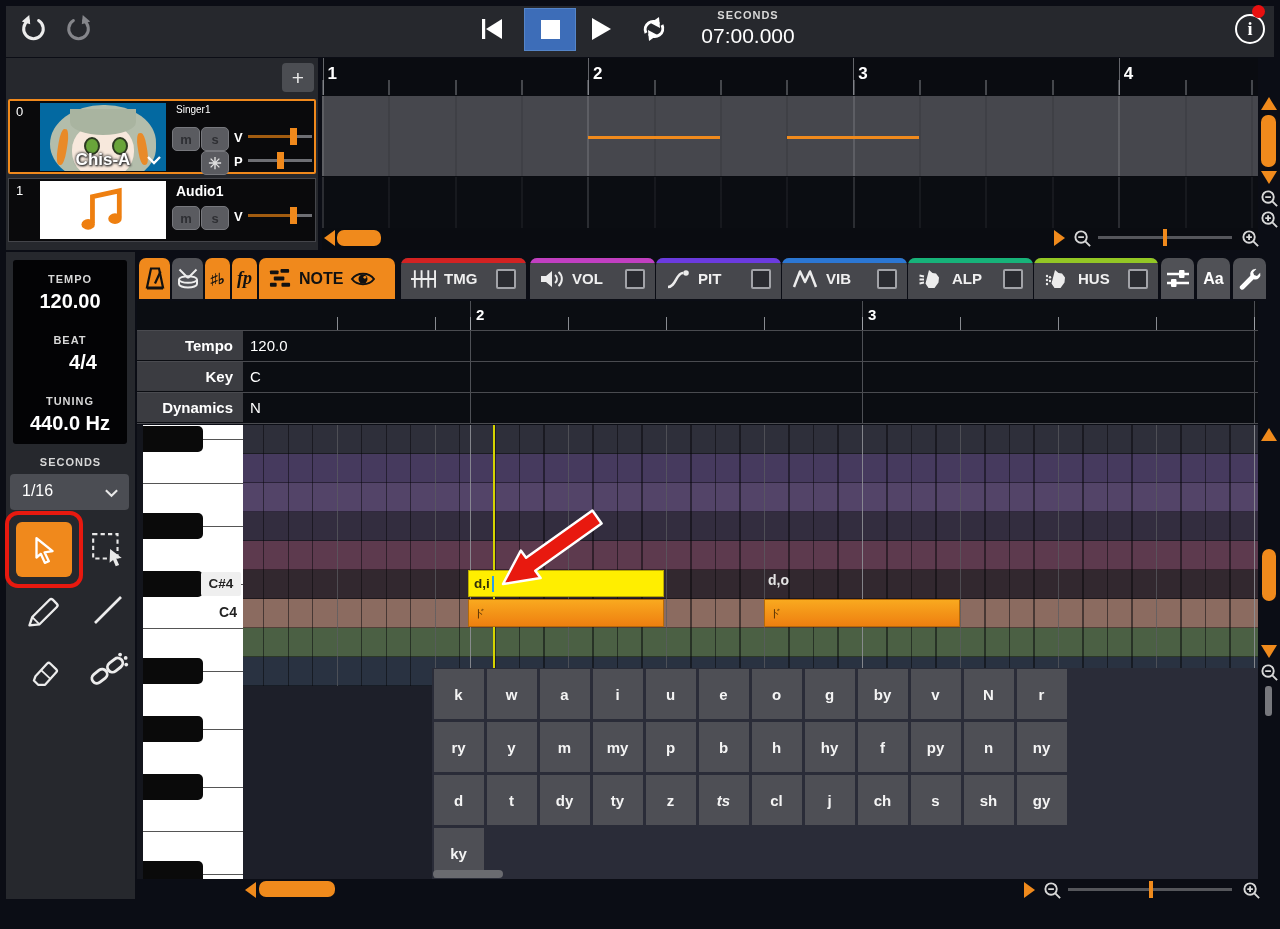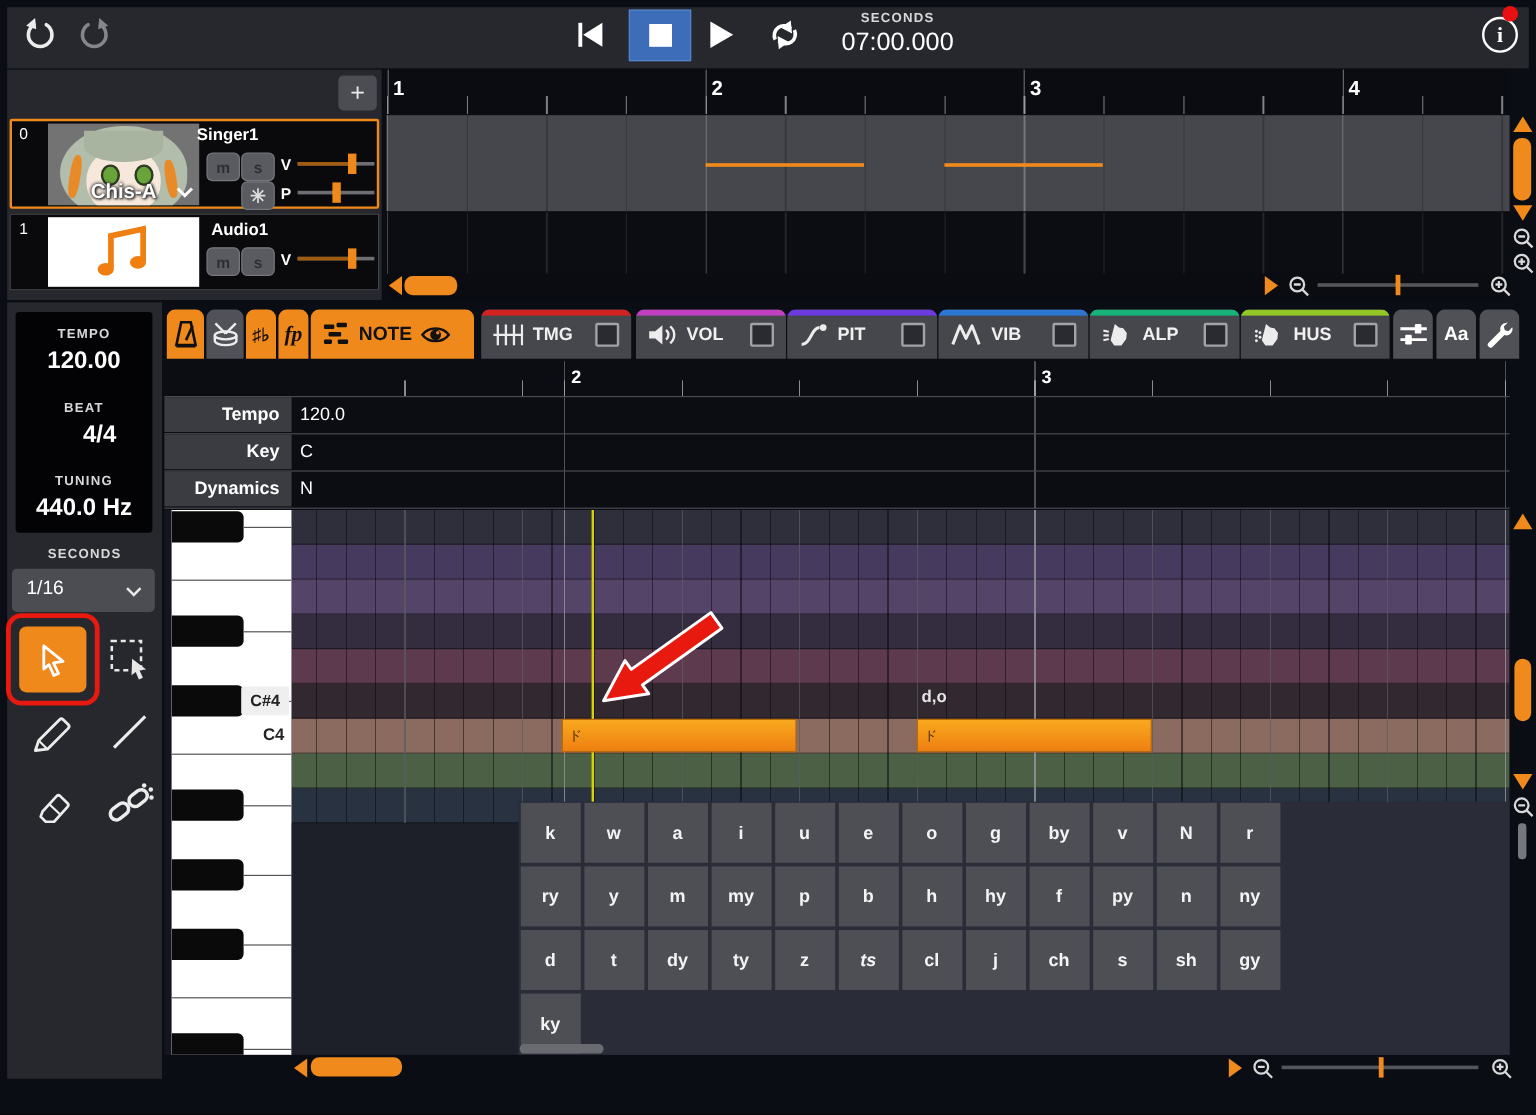--- a/index.html
+++ b/index.html
@@ -80,34 +80,34 @@
     <div style="font-size:21px;color:#fff;margin-top:3px;">07:00.000</div>
   </div>
   <div class="abs iconbtn" style="left:1235px;top:14px;width:30px;height:30px;border:2.5px solid #fff;border-radius:50%;box-sizing:border-box;font-family:'Liberation Serif',serif;font-weight:bold;font-size:18px;">i</div>
   <div class="abs" style="left:1252px;top:5px;width:13px;height:13px;background:#e81010;border-radius:50%;"></div>
 
   <div class="abs panelbg" style="left:6px;top:58px;width:312px;height:192px;"></div>
   <div class="abs iconbtn" style="left:282px;top:63px;width:32px;height:29px;background:#4b4d52;border-radius:4px;font-size:21px;color:#e8e8e8;">+</div>
 
   <div class="abs" style="left:8px;top:99px;width:308px;height:75px;background:#0a0a0c;border:2.5px solid #f0891c;border-radius:2px;box-sizing:border-box;"></div>
   <div class="abs" style="left:16px;top:104px;font-size:13px;">0</div>
-  <div class="abs" style="left:40px;top:103px;width:126px;height:68px;background:#737373;overflow:hidden;">
+  <div class="abs" style="left:40px;top:103px;width:126px;height:68px;background:#0369a1;overflow:hidden;">
     <div class="abs" style="left:10px;top:2px;width:106px;height:78px;background:#b3bdab;border-radius:50% 48% 45% 50%;"></div>
     <div class="abs" style="left:32px;top:20px;width:62px;height:56px;background:#f7e8dc;border-radius:48%;"></div>
     <div class="abs" style="left:30px;top:6px;width:66px;height:26px;background:#a9b4a0;border-radius:0 0 50% 50%;"></div>
     <div class="abs" style="left:18px;top:26px;width:9px;height:36px;background:#e98a28;border-radius:40%;transform:rotate(9deg);"></div>
     <div class="abs" style="left:98px;top:30px;width:9px;height:32px;background:#e98a28;border-radius:40%;transform:rotate(-9deg);"></div>
     <div class="abs" style="left:44px;top:34px;width:12px;height:14px;background:#69a43a;border:2px solid #2d3b22;border-radius:50%;"></div>
     <div class="abs" style="left:72px;top:34px;width:12px;height:14px;background:#69a43a;border:2px solid #2d3b22;border-radius:50%;"></div>
     <div class="abs" style="left:0;right:0;bottom:1px;text-align:center;font-size:17px;font-weight:bold;color:#fff;text-shadow:0 0 3px #333,0 0 3px #333,1px 1px 2px #222;">Chis-A</div>
     <svg class="abs" style="right:4px;bottom:6px;" width="16" height="10" viewBox="0 0 16 10">
         <path d="M2 2 L8 8 L14 2" fill="none" stroke="#fff" stroke-width="2.4"></path>
       </svg>
   </div>
-  <div class="abs" style="left:164px;top:104px;font-size:14px;font-weight:bold;">Singer1</div>
+  <div class="abs" style="left:176px;top:104px;font-size:10px;font-weight:normal;">Singer1</div>
   <div class="abs msbtn" style="left:172px;top:127px;">m</div>
   <div class="abs msbtn" style="left:201px;top:127px;">s</div>
   <div class="abs" style="left:234px;top:130px;font-size:13px;font-weight:bold;">V</div>
   <div class="slider" style="left:248px;top:128px;">
     <div class="sl-track"></div>
       <div class="sl-fill" style="width:44px;"></div>
       <div class="sl-thumb" style="left:42px;"></div>
   </div>
   <div class="abs msbtn" style="left:201px;top:151px;">
     <svg width="14" height="14" viewBox="0 0 16 16">
@@ -413,20 +413,24 @@
       <div style="position: absolute; left: 0px; top: 116px; width: 1015px; height: 29px; background: rgb(93, 58, 78); box-shadow: rgba(0, 0, 0, 0.4) 0px -1px inset;"></div>
       <div style="position: absolute; left: 0px; top: 145px; width: 1015px; height: 29px; background: rgb(50, 40, 47); box-shadow: rgba(0, 0, 0, 0.4) 0px -1px inset;"></div>
       <div style="position: absolute; left: 0px; top: 174px; width: 1015px; height: 29px; background: rgb(139, 107, 96); box-shadow: rgba(0, 0, 0, 0.4) 0px -1px inset;"></div>
       <div style="position: absolute; left: 0px; top: 203px; width: 1015px; height: 29px; background: rgb(75, 96, 68); box-shadow: rgba(0, 0, 0, 0.4) 0px -1px inset;"></div>
       <div style="position: absolute; left: 0px; top: 232px; width: 1015px; height: 29px; background: rgb(41, 50, 65); box-shadow: rgba(0, 0, 0, 0.4) 0px -1px inset;"></div>
     </div>
   <div class="abs" style="left:243px;top:425px;width:1015px;height:261px;pointer-events:none;background-image:repeating-linear-gradient(90deg,rgba(175,177,183,0.55) 0 1px,transparent 1px 392px),repeating-linear-gradient(90deg,rgba(150,152,158,0.42) 0 1px,transparent 1px 98px),repeating-linear-gradient(90deg,rgba(5,5,8,0.5) 0 1px,transparent 1px 24.5px);background-position:227px 0;"></div>
   <div class="abs" style="left:243px;top:686px;width:1015px;height:193px;background:#1d1f29;"></div>
   <div class="abs" style="left:493px;top:425px;width:2px;height:247px;background:#d6d400;z-index:4;"></div>
 
+  <div class="abs" style="left:468px;top:570px;width:196px;height:27px;background:#ffee00;border:1.5px solid #baa900;box-sizing:border-box;z-index:5;display:flex;align-items:center;padding-left:5px;">
+    <span style="font-size:13.5px;font-weight:bold;color:#30300a;">d,i</span>
+    <span style="display:inline-block;width:2px;height:16px;background:#2e9fe6;margin-left:2px;"></span>
+  </div>
   <div class="note-orange" style="left:468px;top:599px;width:196px;z-index:5;"><span>ド</span></div>
   <div class="abs" style="left:768px;top:572px;font-size:14px;font-weight:bold;color:#e4e4e4;z-index:5;">d,o</div>
   <div class="note-orange" style="left:764px;top:599px;width:196px;z-index:5;"><span>ド</span></div>
 
   <div id="phoneme-panel" class="abs" style="left:432px;top:668px;width:826px;height:211px;background:#2a2c38;z-index:6;">
       <div class="ph-key" style="left: 1.5px; top: 1px;">k</div>
       <div class="ph-key" style="left: 54.5px; top: 1px;">w</div>
       <div class="ph-key" style="left: 107.5px; top: 1px;">a</div>
       <div class="ph-key" style="left: 160.5px; top: 1px;">i</div>
       <div class="ph-key" style="left: 213.5px; top: 1px;">u</div>

